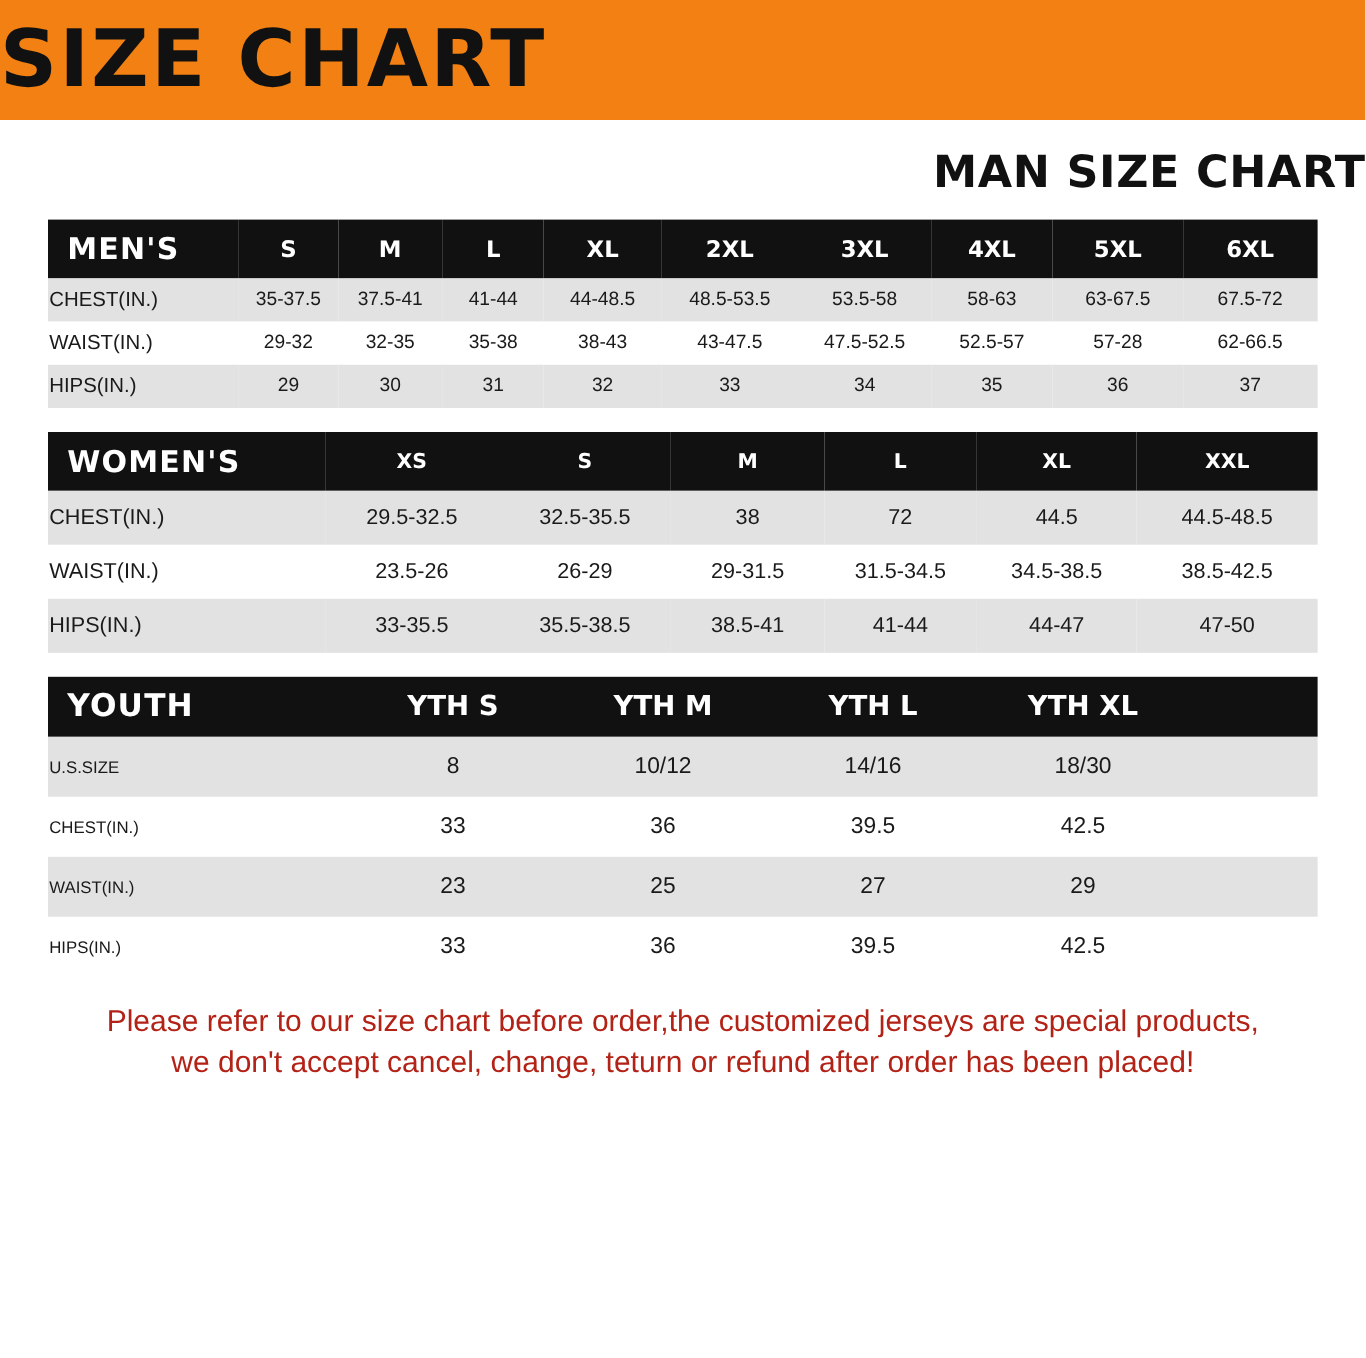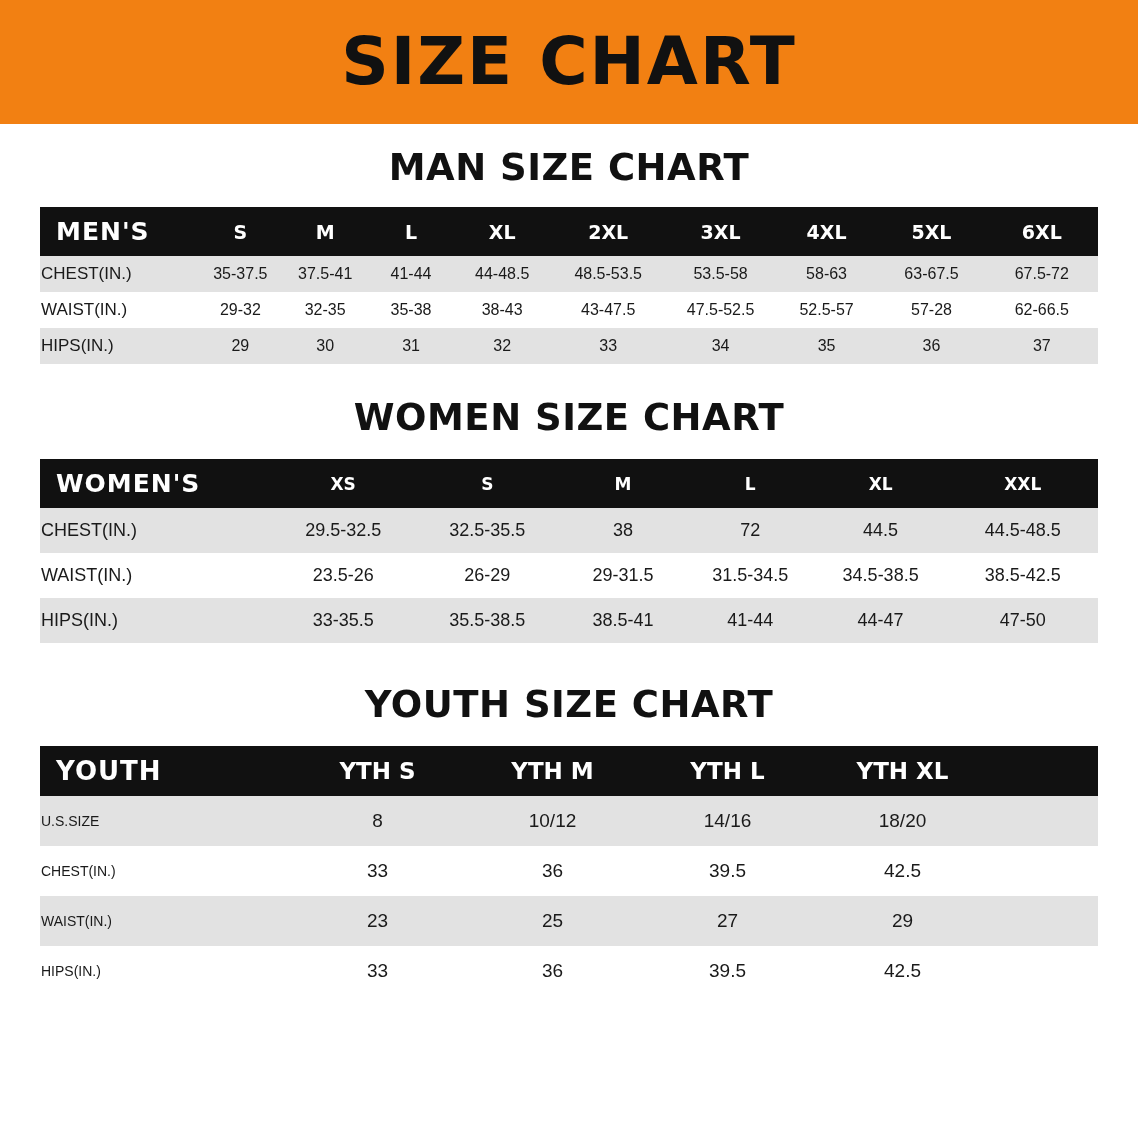--- a/index.html
+++ b/index.html
@@ -15,44 +15,44 @@
     overflow: hidden;
   }
   .page {
     width: 1138px;
     height: 1132px;
     position: relative;
     background: #fff;
   }
   
   .banner {
-    height: 124px;
+    height: 100px;
     background: #f28012;
     display: flex;
     align-items: center;
-    justify-content: center;
+    justify-content: flex-start;
   }
   .banner-title {
     font-family: "DejaVu Sans", sans-serif;
     font-weight: bold;
     font-size: 66px;
     letter-spacing: 2px;
     color: #111111;
     line-height: 1;
   }
   
   .section-heading {
     text-align: center;
     font-family: "DejaVu Sans", sans-serif;
     font-weight: bold;
     font-size: 37px;
     letter-spacing: 0.5px;
     color: #111111;
   }
-  #man-heading   { margin-top: 22px; }
+  #man-heading   { margin-top: 22px; text-align: right; }
   #women-heading { margin-top: 32px; }
   #youth-heading { margin-top: 40px; }
 
   
   .table-wrap {
     width: 1058px;
     margin: 0 auto;
   }
   table {
     width: 100%;
@@ -190,21 +190,20 @@
           <td>33</td>
           <td>34</td>
           <td>35</td>
           <td>36</td>
           <td>37</td>
         </tr>
       </tbody>
     </table>
   </div>
 
-  <div class="section-heading" id="women-heading">WOMEN SIZE CHART</div>
   <div class="table-wrap" id="women-wrap">
     <table id="women-table">
       <colgroup>
         <col style="width:218px">
         <col style="width:136px">
           <col style="width:136px">
           <col style="width:120px">
         <col style="width:120px">
           <col style="width:126px">
           <col style="width:142px">
@@ -245,21 +244,20 @@
           <td>35.5-38.5</td>
           <td>38.5-41</td>
           <td>41-44</td>
           <td>44-47</td>
           <td>47-50</td>
         </tr>
       </tbody>
     </table>
   </div>
 
-  <div class="section-heading" id="youth-heading">YOUTH SIZE CHART</div>
   <div class="table-wrap" id="youth-wrap">
     <table id="youth-table">
       <colgroup>
         <col style="width:250px">
         <col style="width:175px">
           <col style="width:175px">
         <col style="width:175px">
           <col style="width:175px">
         <col style="width:108px">
       </colgroup>
@@ -272,21 +270,21 @@
           <th>YTH XL</th>
           <th></th>
         </tr>
       </thead>
       <tbody>
         <tr class="shade">
           <td class="rowlabel">U.S.SIZE</td>
           <td>8</td>
           <td>10/12</td>
           <td>14/16</td>
-          <td>18/20</td>
+          <td>18/30</td>
           <td></td>
         </tr>
         <tr class="plain">
           <td class="rowlabel">CHEST(IN.)</td>
           <td>33</td>
           <td>36</td>
           <td>39.5</td>
           <td>42.5</td>
           <td></td>
         </tr>
@@ -303,14 +301,18 @@
           <td>33</td>
           <td>36</td>
           <td>39.5</td>
           <td>42.5</td>
           <td></td>
         </tr>
       </tbody>
     </table>
   </div>
 
+  <div class="note">
+    <span class="note-line">Please refer to our size chart before order,the customized jerseys are special products,</span>
+    <span class="note-line">we don't accept cancel, change, teturn or refund after order has been placed!</span>
+  </div>
 
 </div>
 
 </body></html>

